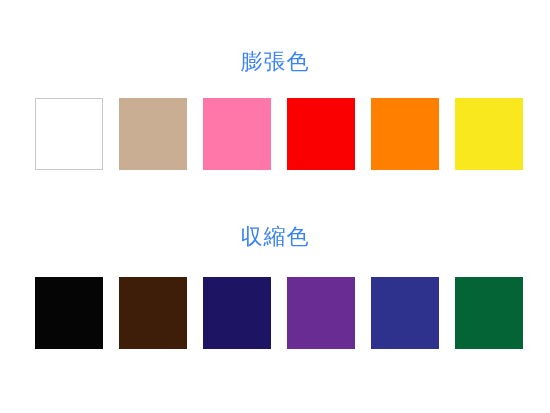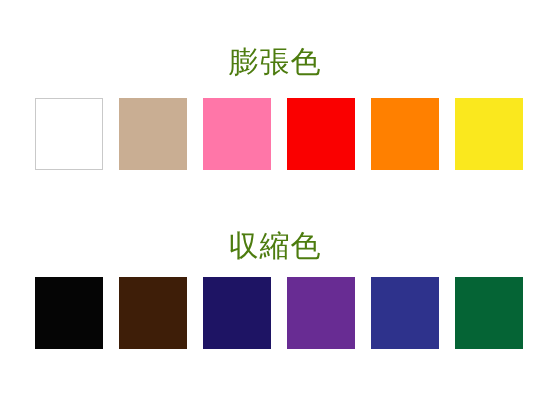--- a/index.html
+++ b/index.html
@@ -15,29 +15,29 @@
     width: 550px;
     height: 413px;
     background: #ffffff;
     overflow: hidden;
   }
   .section-title {
     position: absolute;
     left: 0;
     width: 550px;
     text-align: center;
-    font-size: 30px;
+    font-size: 22px;
     line-height: 26px;
-    color: #4d7c0f;
+    color: #3b82f6;
     letter-spacing: 1px;
     font-weight: 400;
     white-space: nowrap;
   }
   #title-expansion { top: 49px; }
-  #title-contraction { top: 233px; }
+  #title-contraction { top: 224px; }
 
   .swatch-row {
     position: absolute;
     left: 35px;
     width: 488px;
     height: 72px;
     display: flex;
     flex-direction: row;
     align-items: flex-start;
   }

